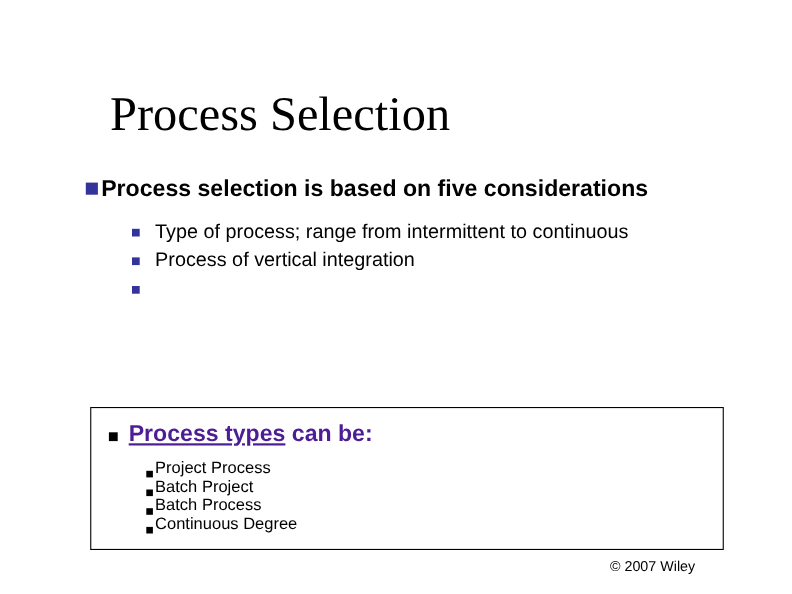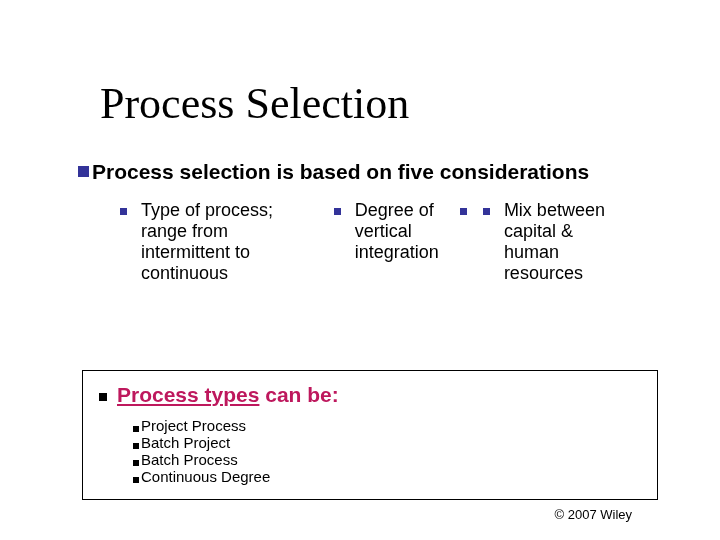--- a/index.html
+++ b/index.html
@@ -46,22 +46,23 @@
     font-family: Verdana, Geneva, sans-serif;
     font-size: 21px;
     font-weight: bold;
     color: #000;
   }
   .level2 {
     position: absolute;
     left: 120px;
     top: 200px;
     display: flex;
-    flex-direction: row;
-    gap: 16px;
+    flex-direction: column;
+    gap: 5px;
+    text-align: right;
   }
   .level2-item {
     display: flex;
     align-items: flex-start;
     gap: 14px;
   }
   .bullet-sm {
     width: 7px;
     height: 7px;
     background: #333399;
@@ -94,34 +95,34 @@
     width: 8px;
     height: 8px;
     background: #000;
     margin-top: 10px;
     flex-shrink: 0;
   }
   .tb-heading-text {
     font-family: Verdana, Geneva, sans-serif;
     font-size: 21px;
     font-weight: bold;
-    color: #be185d;
+    color: #4c1d95;
   }
   .tb-heading-text .underline {
     text-decoration: underline;
   }
   .tb-items {
     padding-left: 34px;
     display: flex;
     flex-direction: column;
     gap: 0px;
   }
   .tb-item {
     display: flex;
-    align-items: center;
+    align-items: flex-end;
     gap: 2px;
   }
   .bullet-mini {
     width: 6px;
     height: 6px;
     background: #000;
     margin-top: 7px;
     flex-shrink: 0;
   }
   .tb-item-text {
@@ -153,28 +154,24 @@
     <div class="level1-text">Process selection is based on five considerations</div>
   </div>
 
   <div class="level2">
     <div class="level2-item">
       <div class="bullet-sm"></div>
       <div class="level2-text">Type of process; range from intermittent to continuous</div>
     </div>
     <div class="level2-item">
       <div class="bullet-sm"></div>
-      <div class="level2-text">Degree of vertical integration</div>
+      <div class="level2-text">Process of vertical integration</div>
     </div>
     <div class="level2-item">
       <div class="bullet-sm"></div>
-    </div>
-    <div class="level2-item">
-      <div class="bullet-sm"></div>
-      <div class="level2-text">Mix between capital &amp; human resources</div>
     </div>
   </div>
 
   <div class="textbox">
     <div class="tb-heading">
       <div class="bullet-sq"></div>
       <div class="tb-heading-text"><span class="underline">Process types</span><span> can be:</span></div>
     </div>
     <div class="tb-items">
       <div class="tb-item">

